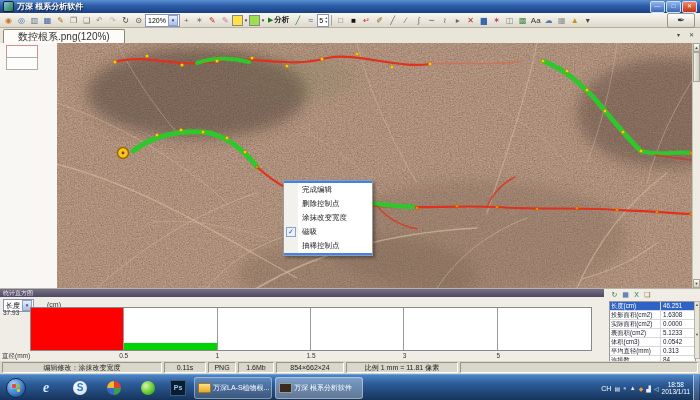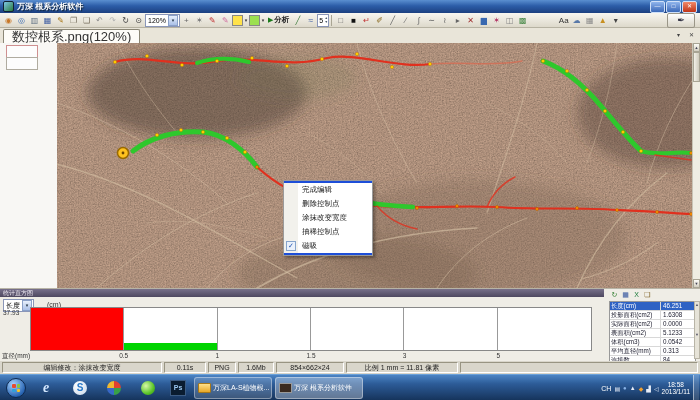--- a/index.html
+++ b/index.html
@@ -36,40 +36,40 @@
   .analyze .play{color:#1a7a1a;margin-right:1px;font-size:7px;}
   .spin{display:inline-flex;height:11px;background:#fff;border:1px solid #8a96b8;
     font-size:7px;padding:0 1px;align-items:center;flex:0 0 auto;}
   .spin .ud{display:flex;flex-direction:column;font-size:4px;line-height:4px;color:#456;margin-left:2px;}
   #sign-btn{margin-left:auto;margin-right:3px;width:26px;height:13px;border:1px solid #9a96886;
     border:1px solid #9a9688;border-radius:2px;background:linear-gradient(180deg,#fff,#d8d4c6);
     font-size:9px;line-height:12px;text-align:center;color:#334;flex:0 0 auto;}
   
   #tabbar{position:absolute;left:0;top:28px;width:700px;height:15px;background:#e9e5d9;
     border-bottom:1px solid #cfcabb;}
-  #tab-active{position:absolute;left:3px;bottom:0;height:13px;padding:0 8px;
+  #tab-active{position:absolute;left:3px;bottom:0;height:13px;padding:0 14px;
     background:#fdfcf8;border:1px solid #8a8675;border-bottom:none;border-radius:2px 2px 0 0;
-    font-size:13px;line-height:13px;color:#333;}
+    font-size:10px;line-height:13px;color:#333;}
   .tabctl{position:absolute;top:2px;width:11px;height:11px;font-size:6px;line-height:11px;
     text-align:center;color:#444;}
   
   #main{position:absolute;left:0;top:43px;width:700px;height:245px;background:#f7f6f2;}
   #leftstrip{position:absolute;left:0;top:0;width:57px;height:245px;background:#f8f7f4;}
   .navbox{position:absolute;left:6px;top:2px;width:32px;height:13px;background:#fdfdfd;
     border:1px solid #cf9090;box-sizing:border-box;}
   .navbox2{top:14px;border-color:#b0aca0;}
   #canvas{position:absolute;left:57px;top:0;width:635px;height:245px;overflow:hidden;}
   #vscroll{position:absolute;right:0;top:0;width:8px;height:245px;background:#efede3;
     border-left:1px solid #c8c4b6;box-sizing:border-box;}
   .sbtn{position:absolute;left:0;width:7px;height:9px;background:linear-gradient(180deg,#fdfcf8,#d2cec0);
     border:1px solid #a8a494;box-sizing:border-box;font-size:4px;line-height:7px;text-align:center;color:#445;}
   #vthumb{position:absolute;left:0;top:9px;width:7px;height:30px;
     background:linear-gradient(90deg,#f2f0e8,#cfcbbd);border:1px solid #a8a494;box-sizing:border-box;}
   
-  #ctxmenu{position:absolute;left:226px;top:137px;width:88px;background:#1d4ed8;
+  #ctxmenu{position:absolute;left:226px;top:137px;width:88px;background:#3b82f6;
     border:1px solid #9a9a9a;box-shadow:2px 2px 3px rgba(0,0,0,.35);padding:2px 0;z-index:5;}
   .mitem{position:relative;height:14px;line-height:14px;padding-left:18px;font-size:7.5px;color:#222;
     background:linear-gradient(90deg,#f2f1ec 0,#f2f1ec 14px,#fff 14px);white-space:nowrap;}
   .mitem .chk{position:absolute;left:2px;top:2px;width:10px;height:10px;background:#eaf1fb;
     border:1px solid #86a4cc;box-sizing:border-box;font-size:7px;line-height:8px;text-align:center;
     color:#2456b0;font-weight:bold;}
   
   #bottom{position:absolute;left:0;top:288px;width:700px;height:73px;background:#efede6;
     border-top:1px solid #b8b4a6;box-sizing:border-box;}
   #hist-header{position:absolute;left:0;top:0;width:604px;height:8px;
@@ -202,21 +202,21 @@
         <span class="tic" style="color: rgb(102, 102, 102);">∕</span>
         <span class="tic" style="color: rgb(102, 102, 102);">∫</span>
         <span class="tic" style="color: rgb(102, 102, 102);">∼</span>
         <span class="tic" style="color: rgb(102, 102, 102);">≀</span>
         <span class="tic" style="color: rgb(102, 102, 102);">▸</span>
         <span class="tic" style="color: rgb(160, 48, 48);">✕</span>
         <span class="tic" style="color: rgb(56, 104, 176);">▆</span>
         <span class="tic" style="color: rgb(176, 48, 96);">✶</span>
         <span class="tic" style="color: rgb(136, 136, 136);">◫</span>
         <span class="tic" style="color: rgb(74, 138, 74);">▩</span>
-        <span class="tic" style="color: rgb(51, 51, 51); margin-left: 28px;">Aa</span>
+        <span class="tic" style="color: rgb(51, 51, 51);">Aa</span>
         <span class="tic" style="color: rgb(88, 120, 168);">☁</span>
         <span class="tic" style="color: rgb(136, 136, 136);">▦</span>
         <span class="tic" style="color: rgb(200, 144, 32);">▲</span>
         <span class="tic" style="color: rgb(68, 68, 68);">▾</span>
       </span>
     <span id="sign-btn">✒</span>
   </div>
 
   <div id="tabbar">
     <span id="tab-active">数控根系.png(120%)</span>
@@ -322,25 +322,25 @@
           <circle cx="66" cy="110" r="5.5" fill="#ffc21e" stroke="#9a6a00" stroke-width="1.5"></circle>
           <circle cx="66" cy="110" r="1.4" fill="#6a4400"></circle>
         </g>
       </svg>
 
       
       <div id="ctxmenu">
         <div class="mitem">完成编辑</div>
         <div class="mitem">删除控制点</div>
         <div class="mitem">涂抹改变宽度</div>
-        <div class="mitem">抽稀控制点</div>
         <div class="mitem">
           <span class="chk">✓</span>
           <span>磁吸</span>
         </div>
+        <div class="mitem">抽稀控制点</div>
       </div>
     </div>
 
     <div id="vscroll">
       <span class="sbtn" style="top:0;">▲</span>
       <span id="vthumb"></span>
       <span class="sbtn" style="bottom:0;">▼</span>
     </div>
   </div>
 

